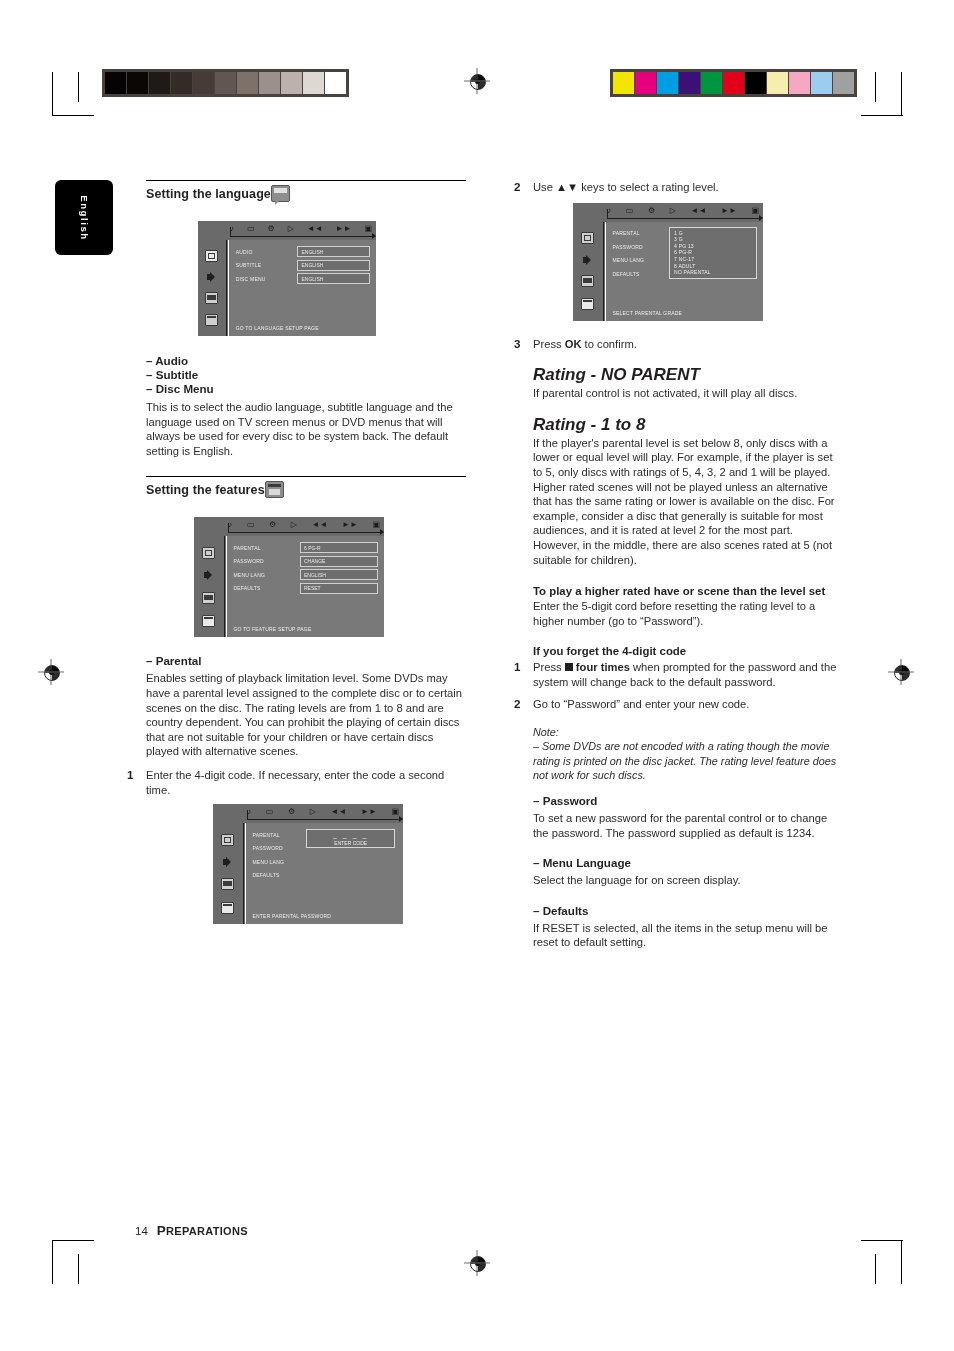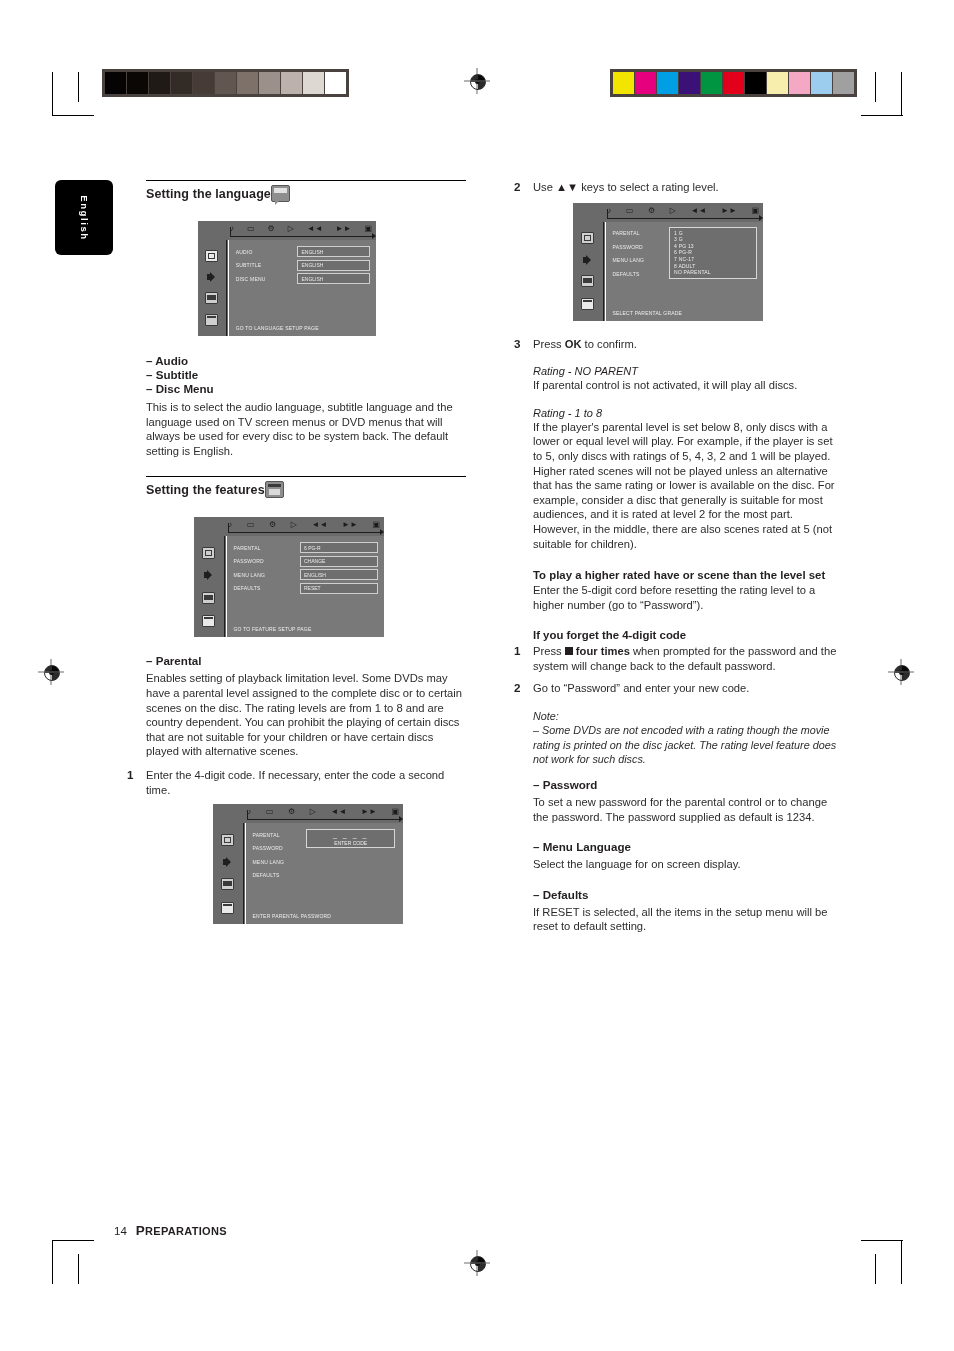--- a/index.html
+++ b/index.html
@@ -49,21 +49,21 @@
 
   .miniicon{display:inline-block;width:17px;height:15px;background:#8e8e8e;border:1px solid #555;border-radius:2px;position:relative;}
   .miniicon.speech:before{content:"";position:absolute;left:2px;top:2px;right:2px;height:5px;background:#e2e2e2;}
   .miniicon.speech:after{content:"";position:absolute;left:3px;bottom:-4px;border-width:4px 4px 0 0;border-style:solid;border-color:#8e8e8e transparent transparent transparent;}
   .miniicon.feature:before{content:"";position:absolute;left:2px;top:2px;right:2px;height:3px;background:#3b3b3b;}
   .miniicon.feature:after{content:"";position:absolute;left:3px;top:7px;right:3px;bottom:2px;background:#dadada;}
 
   p.body{font-size:11.2px;line-height:14.6px;margin:0 0 9px 0;color:#2c2c2c;}
   h3.dash{font-size:11.6px;font-weight:bold;margin:0 0 1px 0;}
   h3.run{font-size:11.4px;font-weight:bold;margin:0 0 1px 0;line-height:14px;}
-  h3.ital{font-size:11px;font-weight:normal;font-style:italic;margin:0 0 1px 0;}
+  h3.ital{font-size:17px;font-weight:bold;font-style:italic;margin:0 0 1px 0;}
   .note{font-size:10.8px;line-height:14.2px;font-style:italic;margin:0;color:#2c2c2c;}
 
   .step{display:flex;gap:9px;margin:0 0 7px 0;}
   .step .num{font-weight:bold;font-size:11.6px;width:10px;flex:none;line-height:14.6px;}
   .step .txt{font-size:11.2px;line-height:14.6px;color:#2c2c2c;flex:1;}
   .step .txt b{font-weight:bold;color:#231f20;}
 
   .indent{margin-left:19px;}
 
   
@@ -103,21 +103,21 @@
 
   .osd .codebox{position:absolute;right:8px;top:6px;width:55%;height:17px;border:1px solid #d7d7d7;
      background:#6e6e6e;}
   .osd .codebox .dashes{position:absolute;top:1px;left:0;right:0;text-align:center;font-size:7px;letter-spacing:2px;color:#ededed;}
   .osd .codebox .cap{position:absolute;bottom:1px;left:0;right:0;text-align:center;font-size:5px;color:#ededed;}
 
   .osd .ratings{position:absolute;right:6px;top:5px;width:52%;border:1px solid #d7d7d7;background:#6e6e6e;padding:2px 0 2px 4px;}
   .osd .ratings div{font-size:5px;line-height:6.6px;color:#ededed;letter-spacing:.2px;}
 
   
-  .pfoot{position:absolute;left:114px;bottom:113px;font-size:12px;display:flex;align-items:baseline;gap:9px;justify-content:flex-end;}
+  .pfoot{position:absolute;left:135px;bottom:113px;font-size:12px;display:flex;align-items:baseline;gap:9px;justify-content:flex-end;}
   .pfoot .pno{font-weight:normal;font-size:11.5px;}
   .pfoot .ptitle{font-weight:bold;font-size:13.5px;letter-spacing:.3px;}
   .pfoot .ptitle .sc{font-size:11px;}
 </style>
 </head>
 <body>
 
 <div class="page">
 
   <div class="crop-mark" style="left:52px;top:72px;width:1px;height:44px;"></div>

